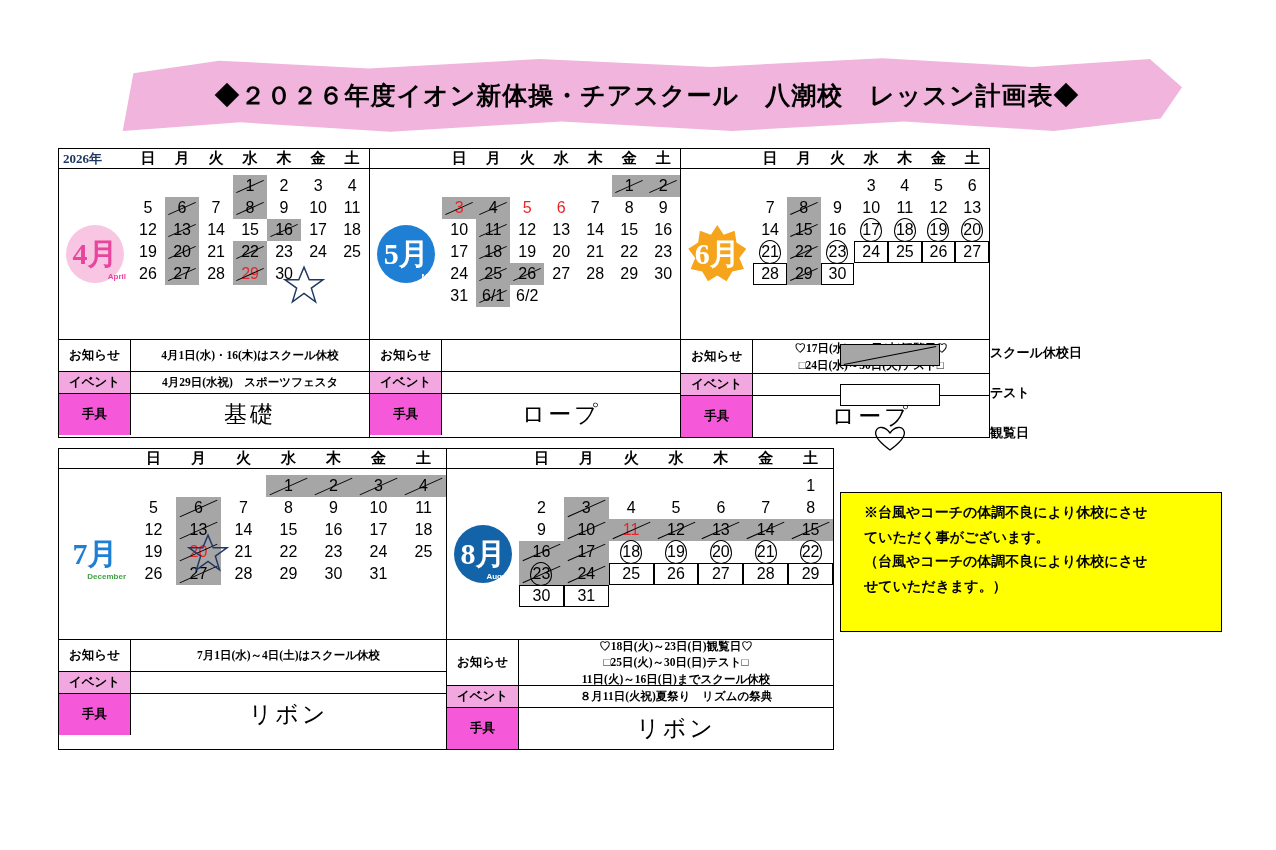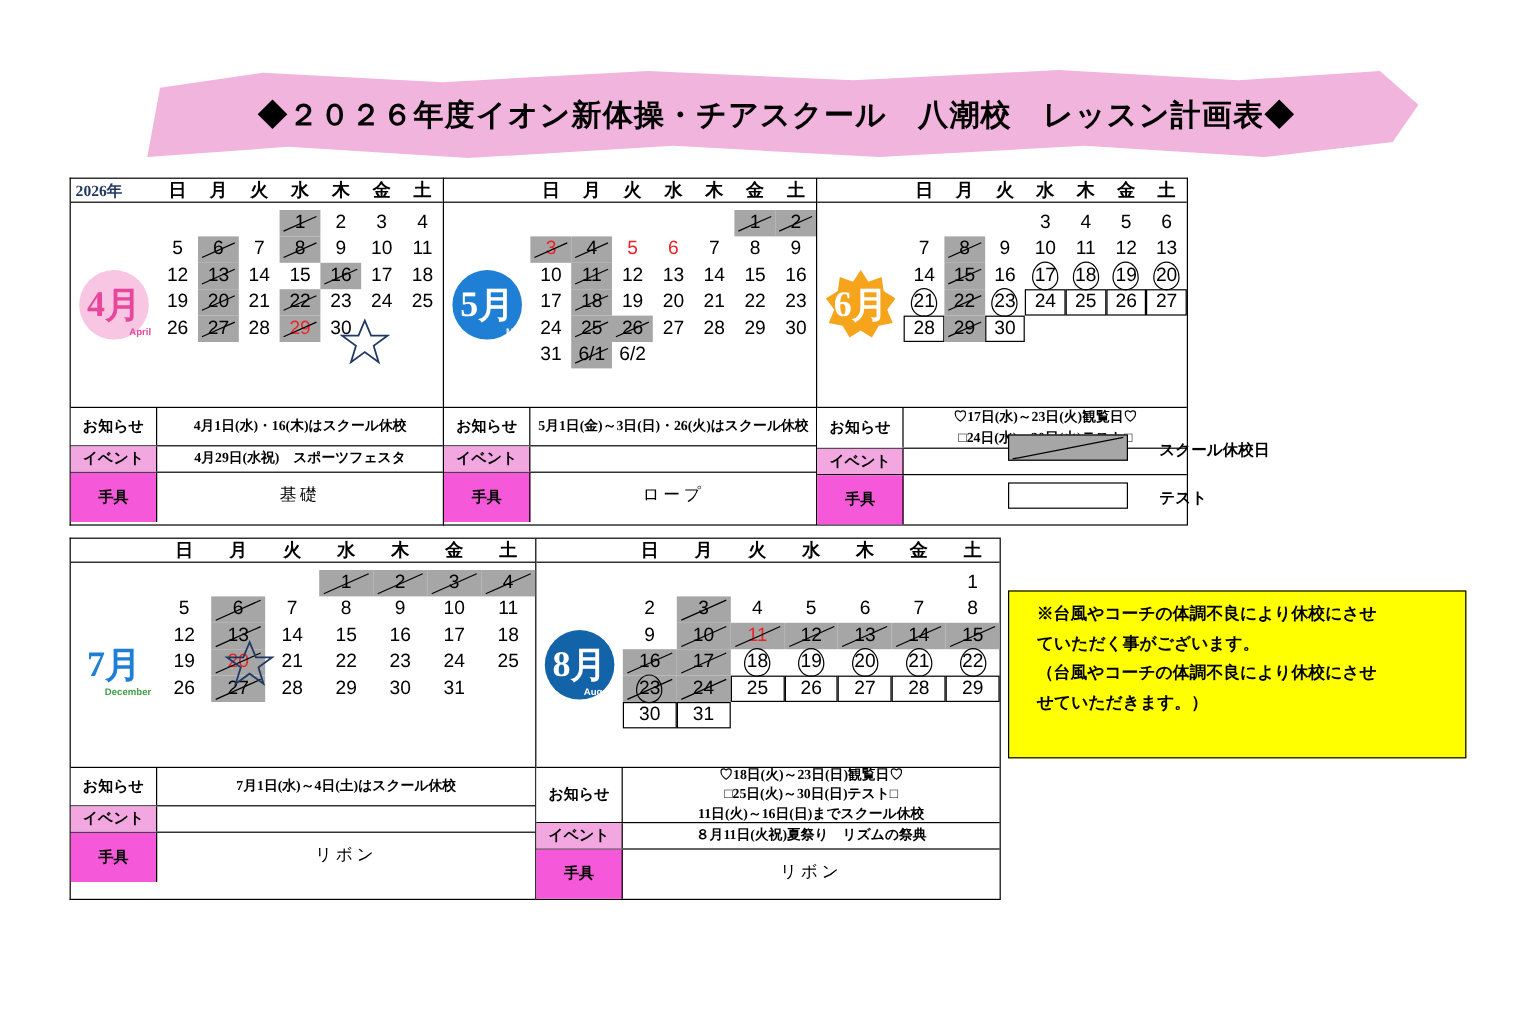--- a/index.html
+++ b/index.html
@@ -104,21 +104,21 @@
   .info-val {
     flex:1; display:flex; flex-direction:column; align-items:center; justify-content:center;
     font-size:11.5px; font-weight:bold; text-align:center; line-height:1.45;
     padding:2px 2px;
     font-family:"Liberation Serif", serif;
   }
   .h-news { height:32px; }
   .h-news.tall { height:34px; }
   .h-event { height:22px; }
   .h-tool { height:42px; }
-  .tool-val { font-size:14px; font-weight:normal; letter-spacing:3px; }
+  .tool-val { font-size:23px; font-weight:normal; letter-spacing:3px; }
 
   
   .badge { position:relative; width:58px; height:58px; }
   .badge .big {
     position:absolute; inset:0; display:flex; align-items:center; justify-content:center;
     font-size:30px; font-weight:bold; color:#fff;
     font-family:"Liberation Serif", serif;
   }
   .badge .en {
     position:absolute; right:-2px; bottom:2px; font-size:8px; color:#fff; font-weight:bold;
@@ -128,21 +128,21 @@
   .b-apr .en { color:#e8459d; }
   .b-may { border-radius:50%; background:#1f7fd4; }
   .b-jun { background:#f6a41c; clip-path:polygon(50% 0,61% 17%,80% 10%,83% 30%,100% 41%,88% 57%,96% 76%,76% 80%,66% 97%,50% 87%,34% 97%,24% 80%,4% 76%,12% 57%,0 41%,17% 30%,20% 10%,39% 17%); }
   .b-jul { background:#ffffff; }
   .b-jul .big { color:#1f7fd4; }
   .b-jul .en { color:#43a047; }
   .b-aug { border-radius:50%; background:#1363a8; }
 
   
   .legend { position:absolute; left:840px; top:344px; width:382px; }
-  .lg-row { display:flex; align-items:flex-end; height:40px; }
+  .lg-row { display:flex; align-items:flex-start; height:40px;gap:24px; }
   .lg-swatch-shade {
     width:100px; height:22px; background:#a6a6a6; border:1px solid #000; position:relative;
   }
   .lg-swatch-shade::after {
     content:""; position:absolute; left:2px; right:2px; top:50%;
     border-top:1px solid #000; transform:rotate(-11deg);
   }
   .lg-swatch-box { width:100px; height:22px; background:#fff; border:1.3px solid #000; }
   .lg-swatch-heart { width:100px; height:30px; display:flex; align-items:center; justify-content:center; }
   .lg-text { margin-left:26px; font-size:13px; font-weight:bold; font-family:"Liberation Serif", serif; }
@@ -338,23 +338,20 @@
               <div class="cal-day">6/2</div>
               <div class="cal-day"></div>
               <div class="cal-day"></div>
               <div class="cal-day"></div>
               <div class="cal-day"></div>
             </div>
           </div>
       </div>
       <div class="info-row h-news">
         <div class="info-label lbl-news">お知らせ</div>
-        <div class="info-val" id="news-1">
-            <div>5月1日(金)～3日(日)・26(火)はスクール休校</div>
-          </div>
       </div>
       <div class="info-row h-event">
         <div class="info-label lbl-event">イベント</div>
         <div class="info-val" id="event-1">
             <div></div>
           </div>
       </div>
       <div class="info-row h-tool">
         <div class="info-label lbl-tool">手具</div>
         <div class="info-val tool-val">ロープ</div>
@@ -649,20 +646,28 @@
 
 <div class="legend">
   <div class="lg-row">
     <div class="lg-swatch-shade"></div>
     <div class="lg-text">スクール休校日</div>
   </div>
   <div class="lg-row">
     <div class="lg-swatch-box"></div>
     <div class="lg-text">テスト</div>
   </div>
+  <div class="lg-row">
+    <div class="lg-swatch-heart">
+      <svg width="34" height="28" viewBox="0 0 34 28">
+          <path d="M17 25 C 6 17, 1 11, 3 6 C 5 1, 12 1, 17 8 C 22 1, 29 1, 31 6 C 33 11, 28 17, 17 25 Z" fill="none" stroke="#000" stroke-width="1.3"></path>
+        </svg>
+    </div>
+    <div class="lg-text">観覧日</div>
+  </div>
 </div>
 
 <div class="note" id="note-box">
     <div>※台風やコーチの体調不良により休校にさせ</div>
     <div>ていただく事がございます。</div>
     <div>（台風やコーチの体調不良により休校にさせ</div>
     <div>せていただきます。）</div>
   </div>
 
 </body></html>

